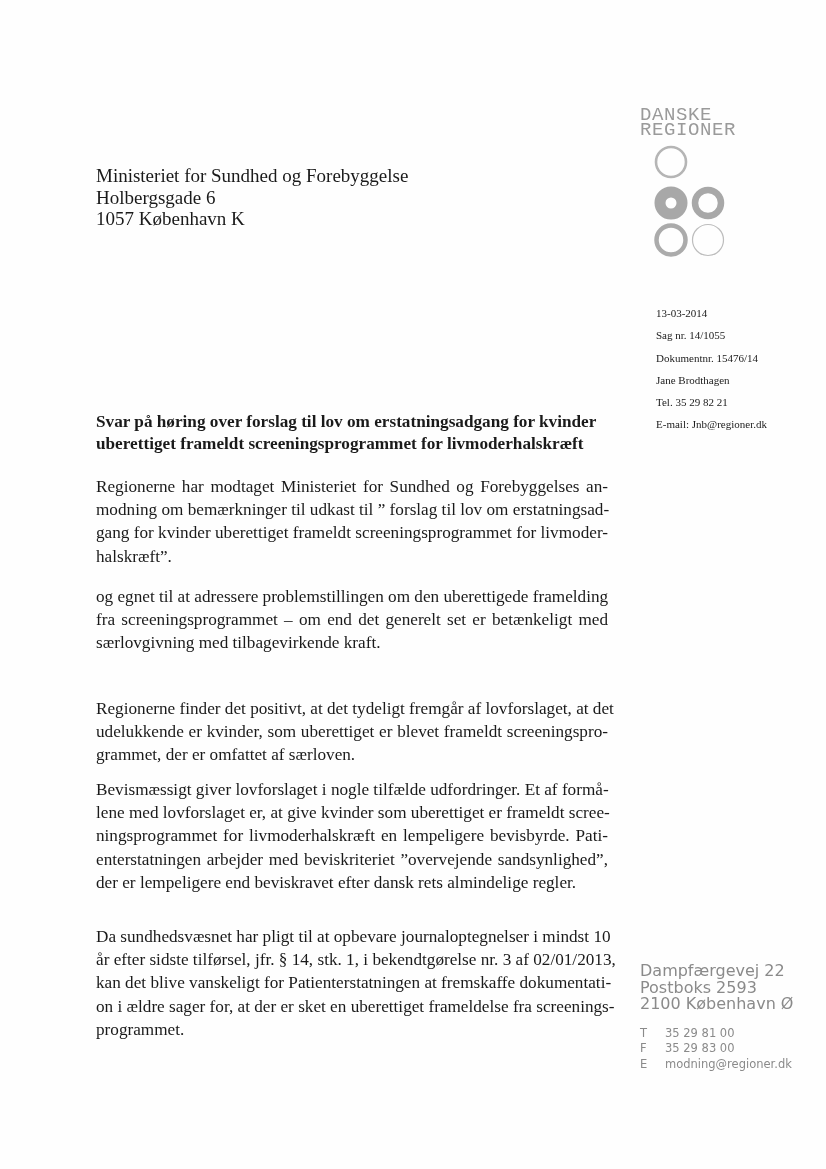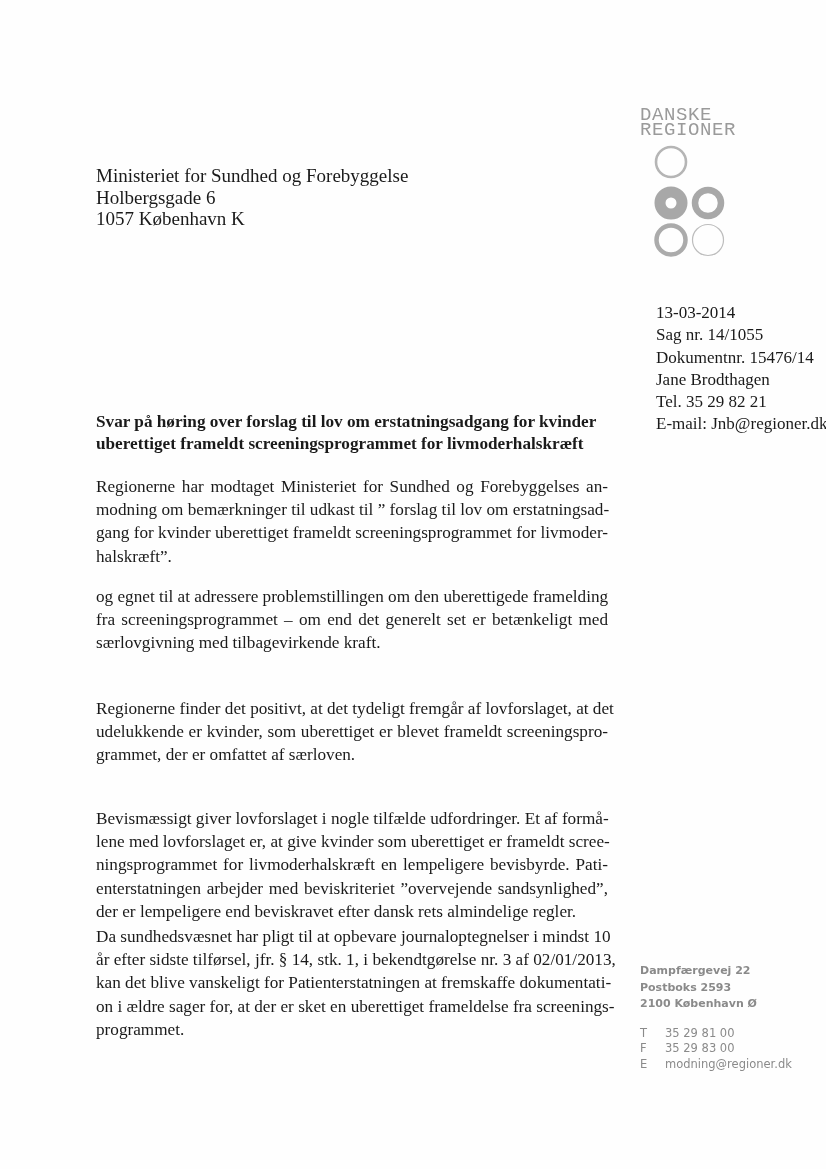--- a/index.html
+++ b/index.html
@@ -6,36 +6,36 @@
   body { width: 826px; height: 1169px; position: relative; overflow: hidden; }
   .page { position: absolute; inset: 0; background: #fefefe; }
   .serif { font-family: "Liberation Serif", "DejaVu Serif", serif; color: #1a1a1a; }
 
   .logo-text { position: absolute; left: 640px; top: 108px; font-size: 19px; line-height: 15px; letter-spacing: 0.6px; color: #9a9a9a; font-family: Liberation Mono, monospace; }
   .logo-svg { position: absolute; left: 640px; top: 140px; }
 
   .recipient { position: absolute; left: 96px; top: 165px; font-size: 19px; line-height: 21.5px; }
   .recipient div { white-space: nowrap; }
 
-  .meta { position: absolute; left: 656px; top: 302px; font-size: 17px; line-height: 22.3px; }
+  .meta { position: absolute; left: 656px; top: 302px; font-size: 11px; line-height: 22.3px; }
   .meta div { white-space: nowrap; }
 
   .subject { position: absolute; left: 96px; top: 411px; width: 515px; font-size: 17.2px; line-height: 21.5px; font-weight: bold; }
   .subject div { white-space: nowrap; }
 
   .body-text { position: absolute; left: 96px; width: 512px; font-size: 17.2px; line-height: 23.2px; text-align: justify; }
   .body-text .ln { display: block; white-space: nowrap; text-align-last: justify; }
   .body-text .ln.last { text-align-last: left; }
   .p1 { top: 475px; }
   .p2 { top: 585px; }
   .p3 { top: 697px; }
-  .p4 { top: 807px; }
+  .p4 { top: 778px; }
   .p5 { top: 925px; }
 
-  .footer-addr { position: absolute; left: 640px; top: 963px; font-size: 11px; line-height: 16.5px; color: #8a8a8a; font-family: "DejaVu Sans", sans-serif; font-weight: bold; }
+  .footer-addr { position: absolute; left: 640px; top: 963px; font-size: 16px; line-height: 16.5px; color: #8a8a8a; font-family: "DejaVu Sans", sans-serif; }
   .footer-addr div { white-space: nowrap; }
   .footer-contact { position: absolute; left: 640px; top: 1026px; font-size: 11.5px; line-height: 15.3px; color: #8a8a8a; font-family: "DejaVu Sans", sans-serif; }
   .footer-contact .row { display: flex; white-space: nowrap; }
   .footer-contact .k { width: 25px; }
 </style>
 </head>
 <body>
 
 <div class="page">
 

